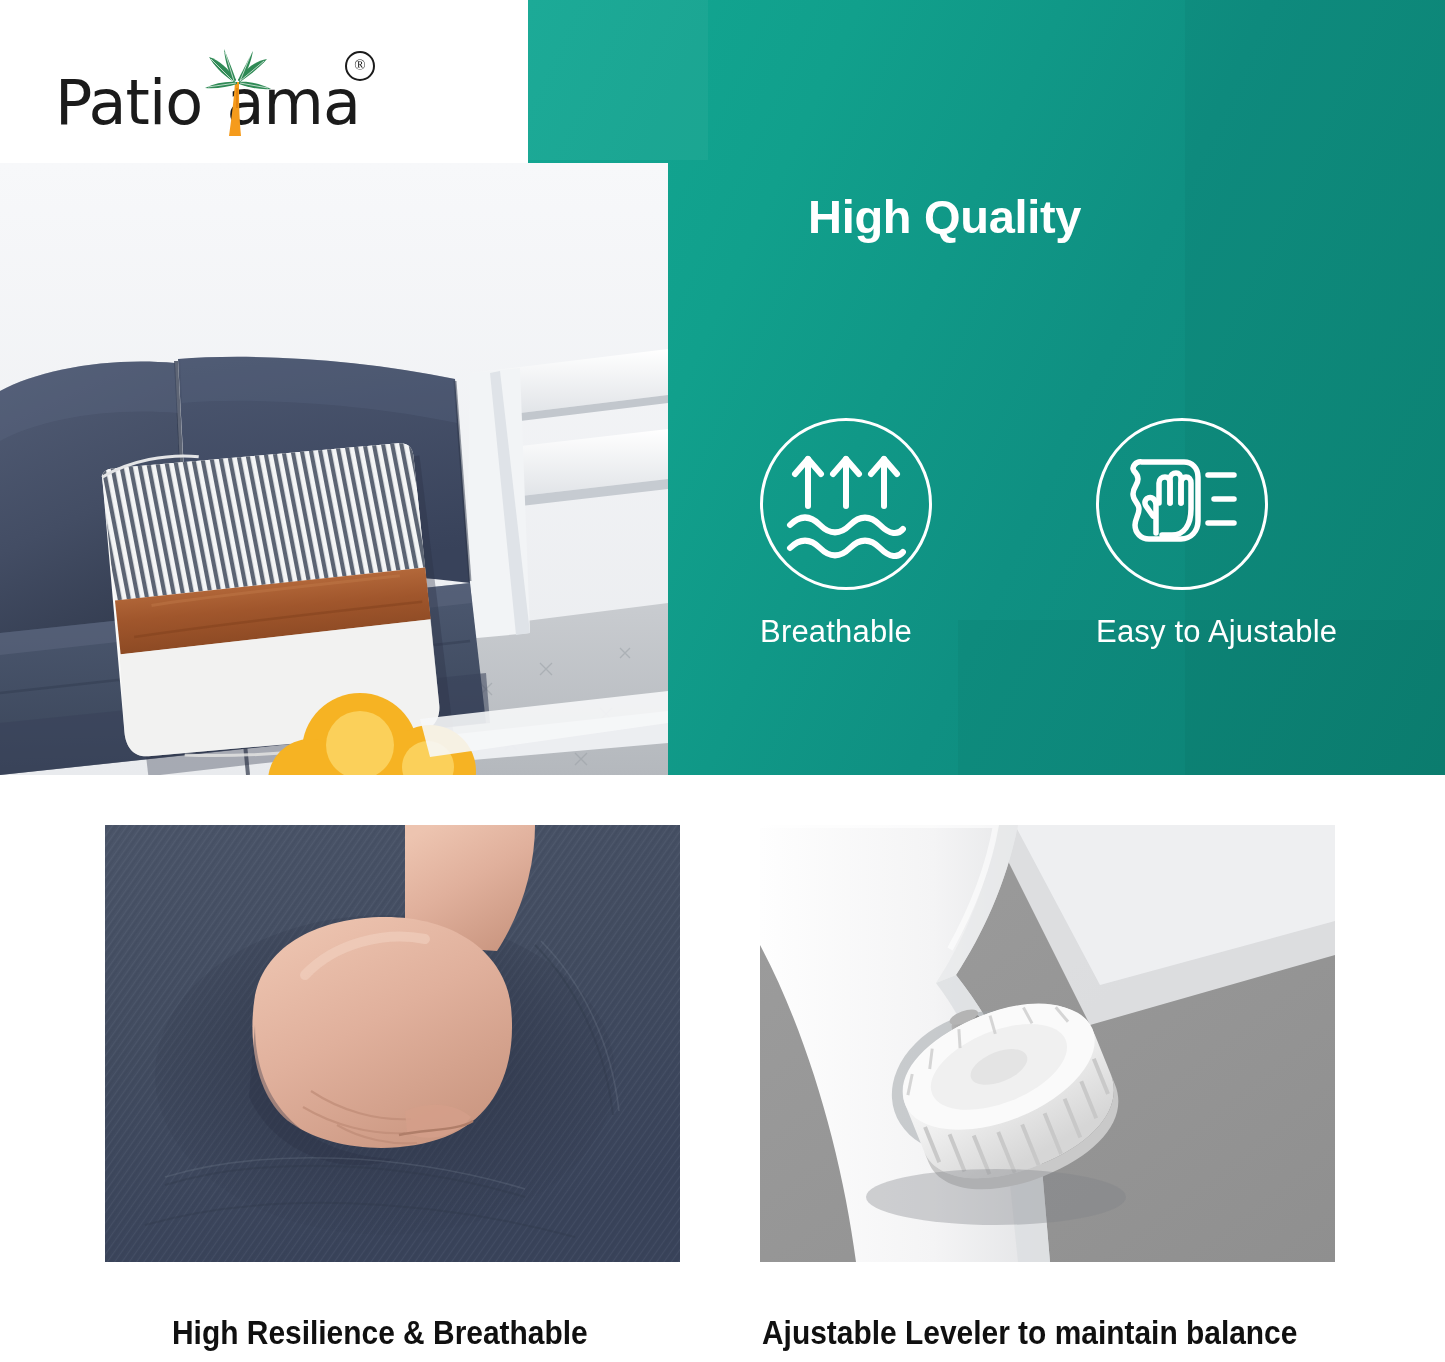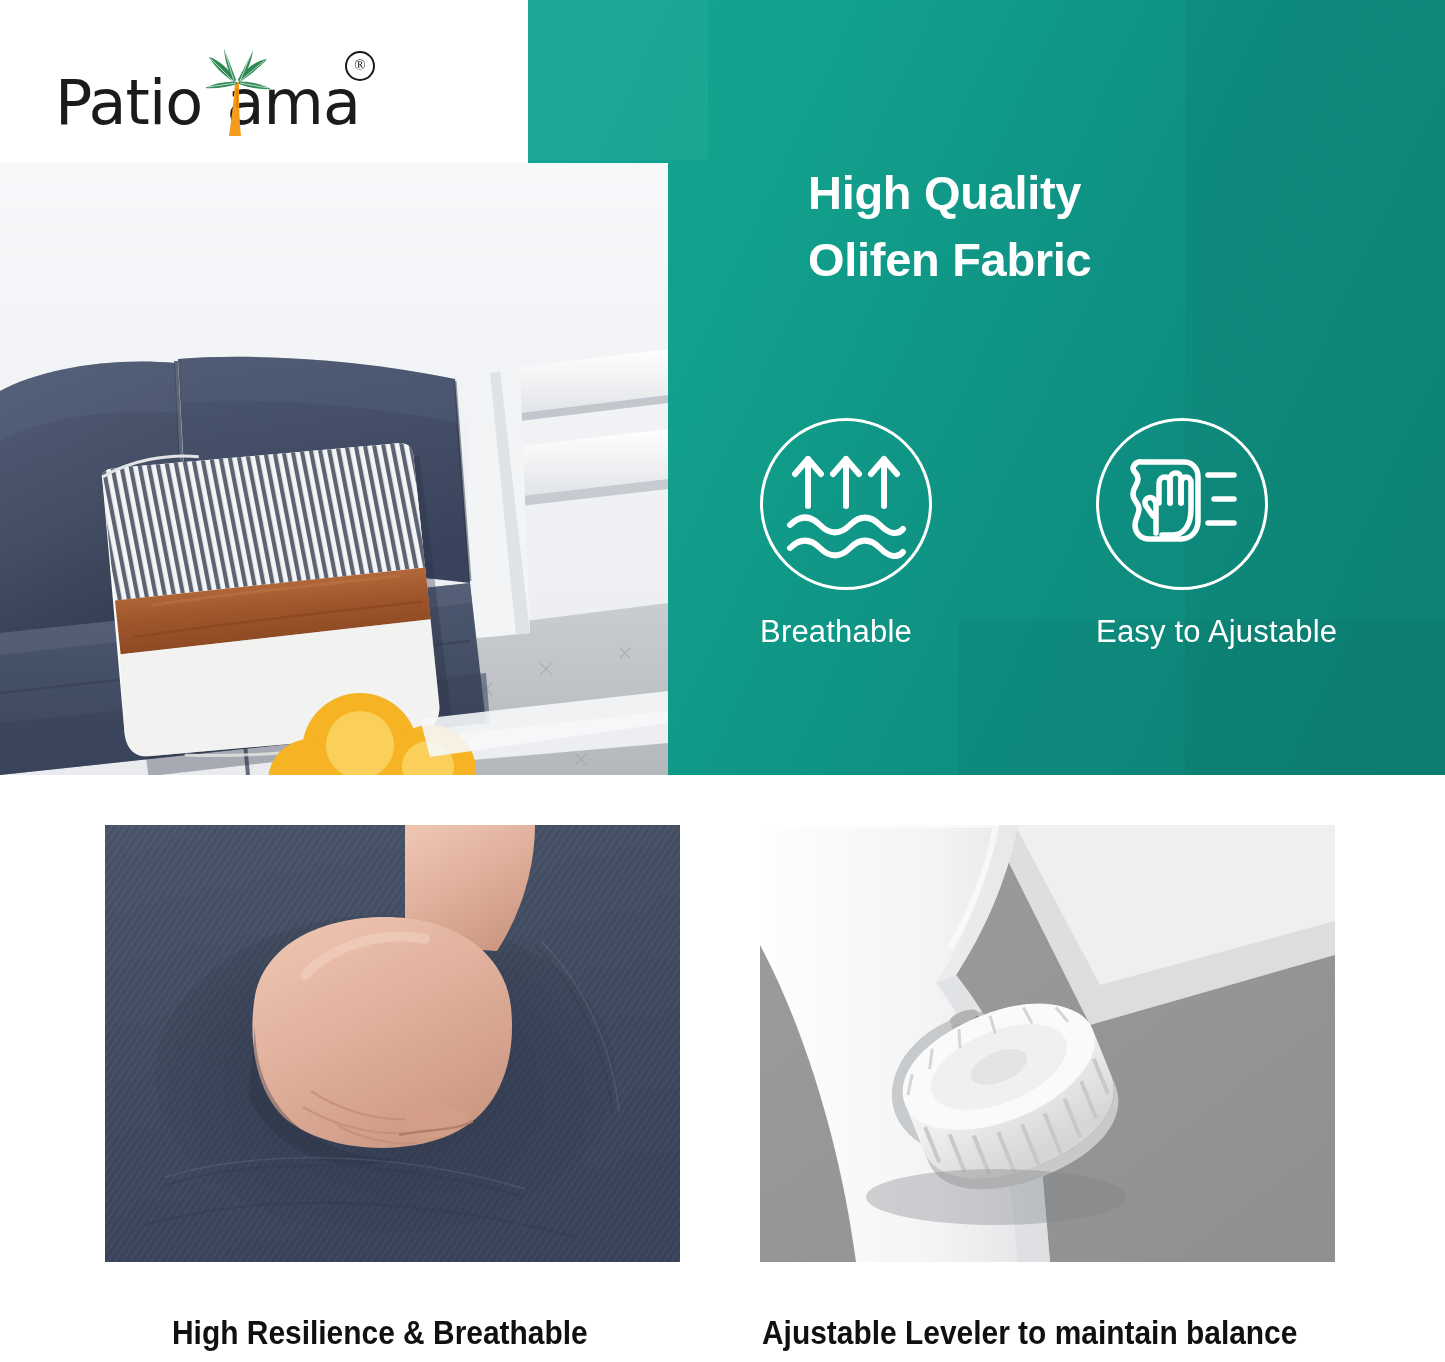--- a/index.html
+++ b/index.html
@@ -39,21 +39,21 @@
   }
   .teal-panel .teal-shade-c {
     position: absolute;
     left: 430px; top: 620px; width: 490px; height: 155px;
     background: rgba(0,0,0,0.03);
   }
 
   .headline {
     position: absolute;
     left: 808px;
-    top: 160px;
+    top: 184px;
     width: 580px;
     color: #ffffff;
     font-size: 47px;
     font-weight: bold;
     line-height: 1.42;
     letter-spacing: -0.3px;
   }
   .headline .l2 { display: block; }
 
   .features {
@@ -181,21 +181,20 @@
 <div class="page">
 
   <div class="teal-panel">
     <div class="teal-shade-a"></div>
     <div class="teal-shade-b"></div>
     <div class="teal-shade-c"></div>
   </div>
 
   <div class="headline">
     <span class="l1">High Quality</span>
-    <span class="l2">Olifen Fabric</span>
   </div>
 
   <div class="features">
 
     <div class="feature">
       <div class="feature-circle">
         <svg width="120" height="110" viewBox="0 0 120 110">
           <g stroke="#ffffff" stroke-width="6" fill="none" stroke-linecap="round" stroke-linejoin="round">
 
             <path d="M22 57 L22 10"></path>

